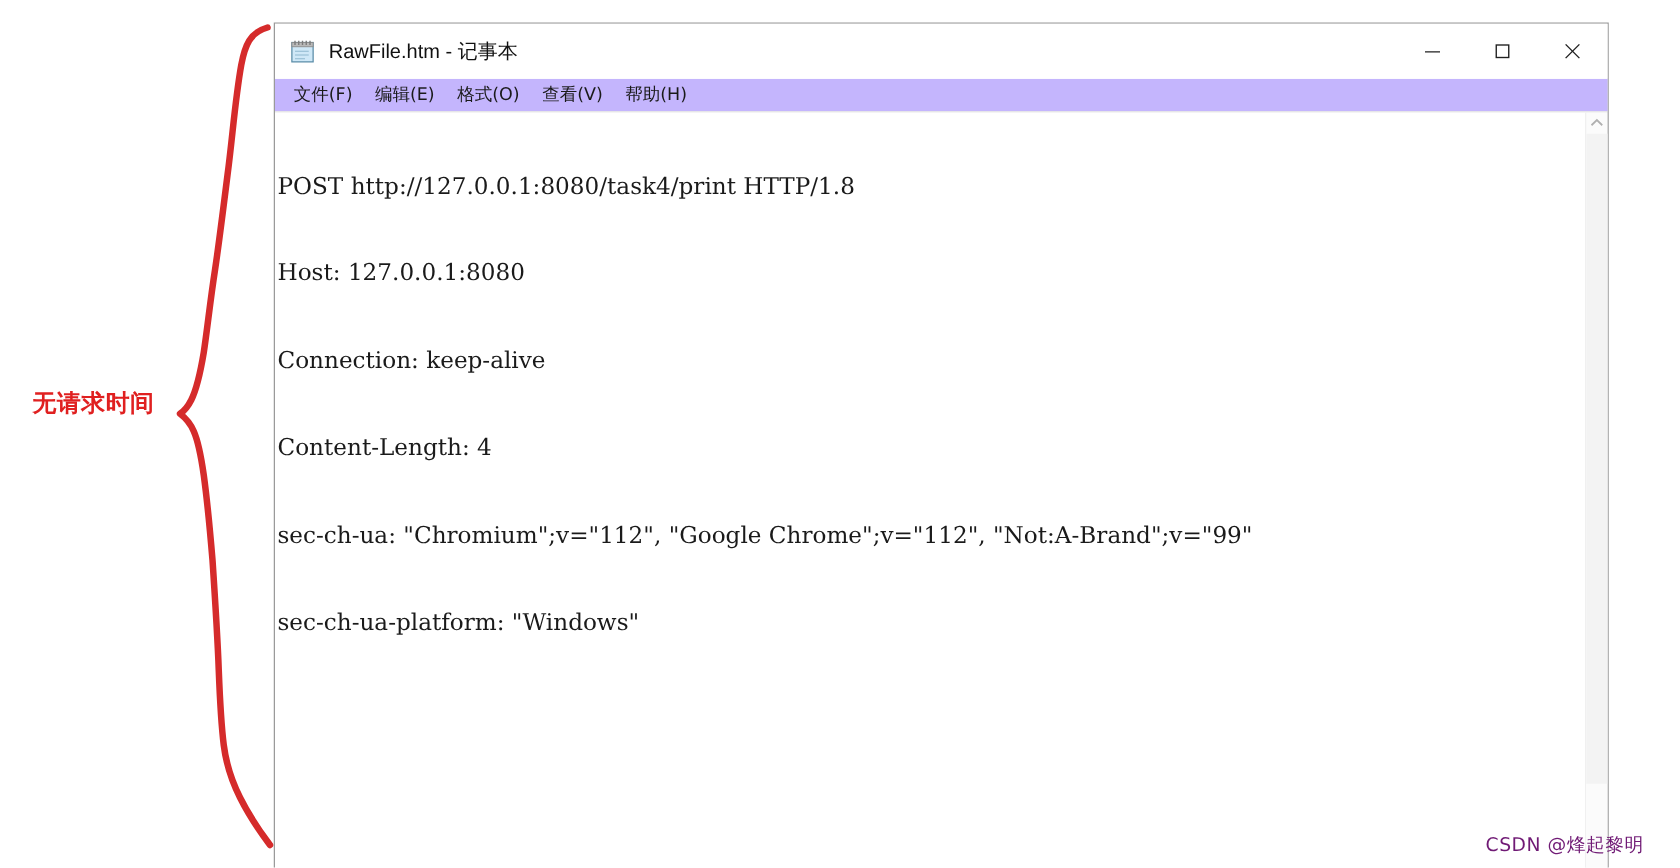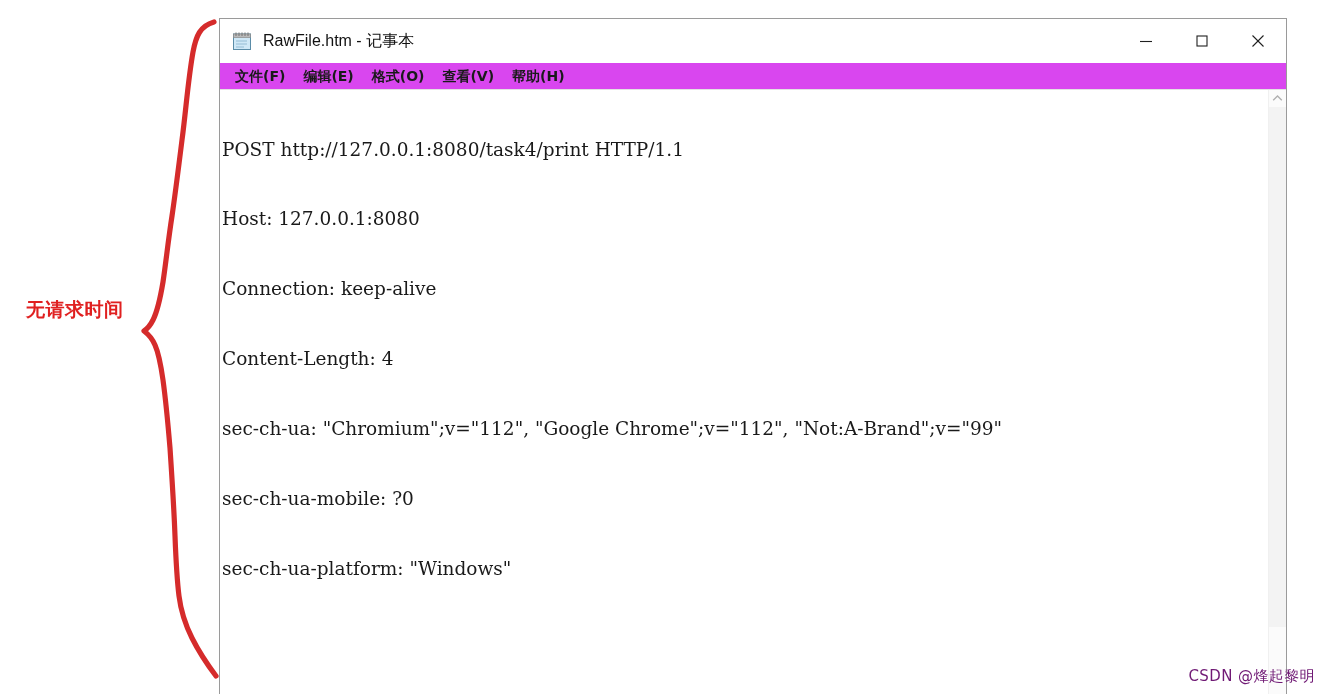--- a/index.html
+++ b/index.html
@@ -25,21 +25,21 @@
     left: 0;
     top: 0;
     width: 1344px;
     height: 694px;
     pointer-events: none;
   }
 
   .annotation-label {
     position: absolute;
     left: 26px;
-    top: 297px;
+    top: 310px;
     font-family: "DejaVu Sans", sans-serif;
     font-size: 19px;
     font-weight: bold;
     color: #e02020;
     letter-spacing: 0.5px;
     white-space: nowrap;
   }
 
   
   #notepad-window {
@@ -98,22 +98,21 @@
 
   .win-btn svg { display: block; }
 
   
   #menu-bar {
     height: 26px;
     min-height: 26px;
     display: flex;
     align-items: flex-start;
     padding-left: 6px;
-    background: #d946ef;
-    font-weight: bold;
+    background: #c4b5fd;
   }
 
   .menu-item {
     font-family: "DejaVu Sans", sans-serif;
     font-size: 14px;
     color: #1a1a1a;
     padding: 0 9px;
     white-space: nowrap;
     line-height: 26px;
   }
@@ -247,26 +246,25 @@
       <span class="menu-item">编辑(E)</span>
       <span class="menu-item">格式(O)</span>
       <span class="menu-item">查看(V)</span>
       <span class="menu-item">帮助(H)</span>
     </div>
 
     <div id="editor-area">
 
       <div id="text-canvas">
         <div id="text-lines">
-          <div class="text-line">POST http://127.0.0.1:8080/task4/print HTTP/1.1</div>
+          <div class="text-line">POST http://127.0.0.1:8080/task4/print HTTP/1.8</div>
           <div class="text-line">Host: 127.0.0.1:8080</div>
           <div class="text-line">Connection: keep-alive</div>
           <div class="text-line">Content-Length: 4</div>
           <div class="text-line">sec-ch-ua: "Chromium";v="112", "Google Chrome";v="112", "Not:A-Brand";v="99"</div>
-          <div class="text-line">sec-ch-ua-mobile: ?0</div>
           <div class="text-line">sec-ch-ua-platform: "Windows"</div>
           
           
           
           
           
           
           
           
           

